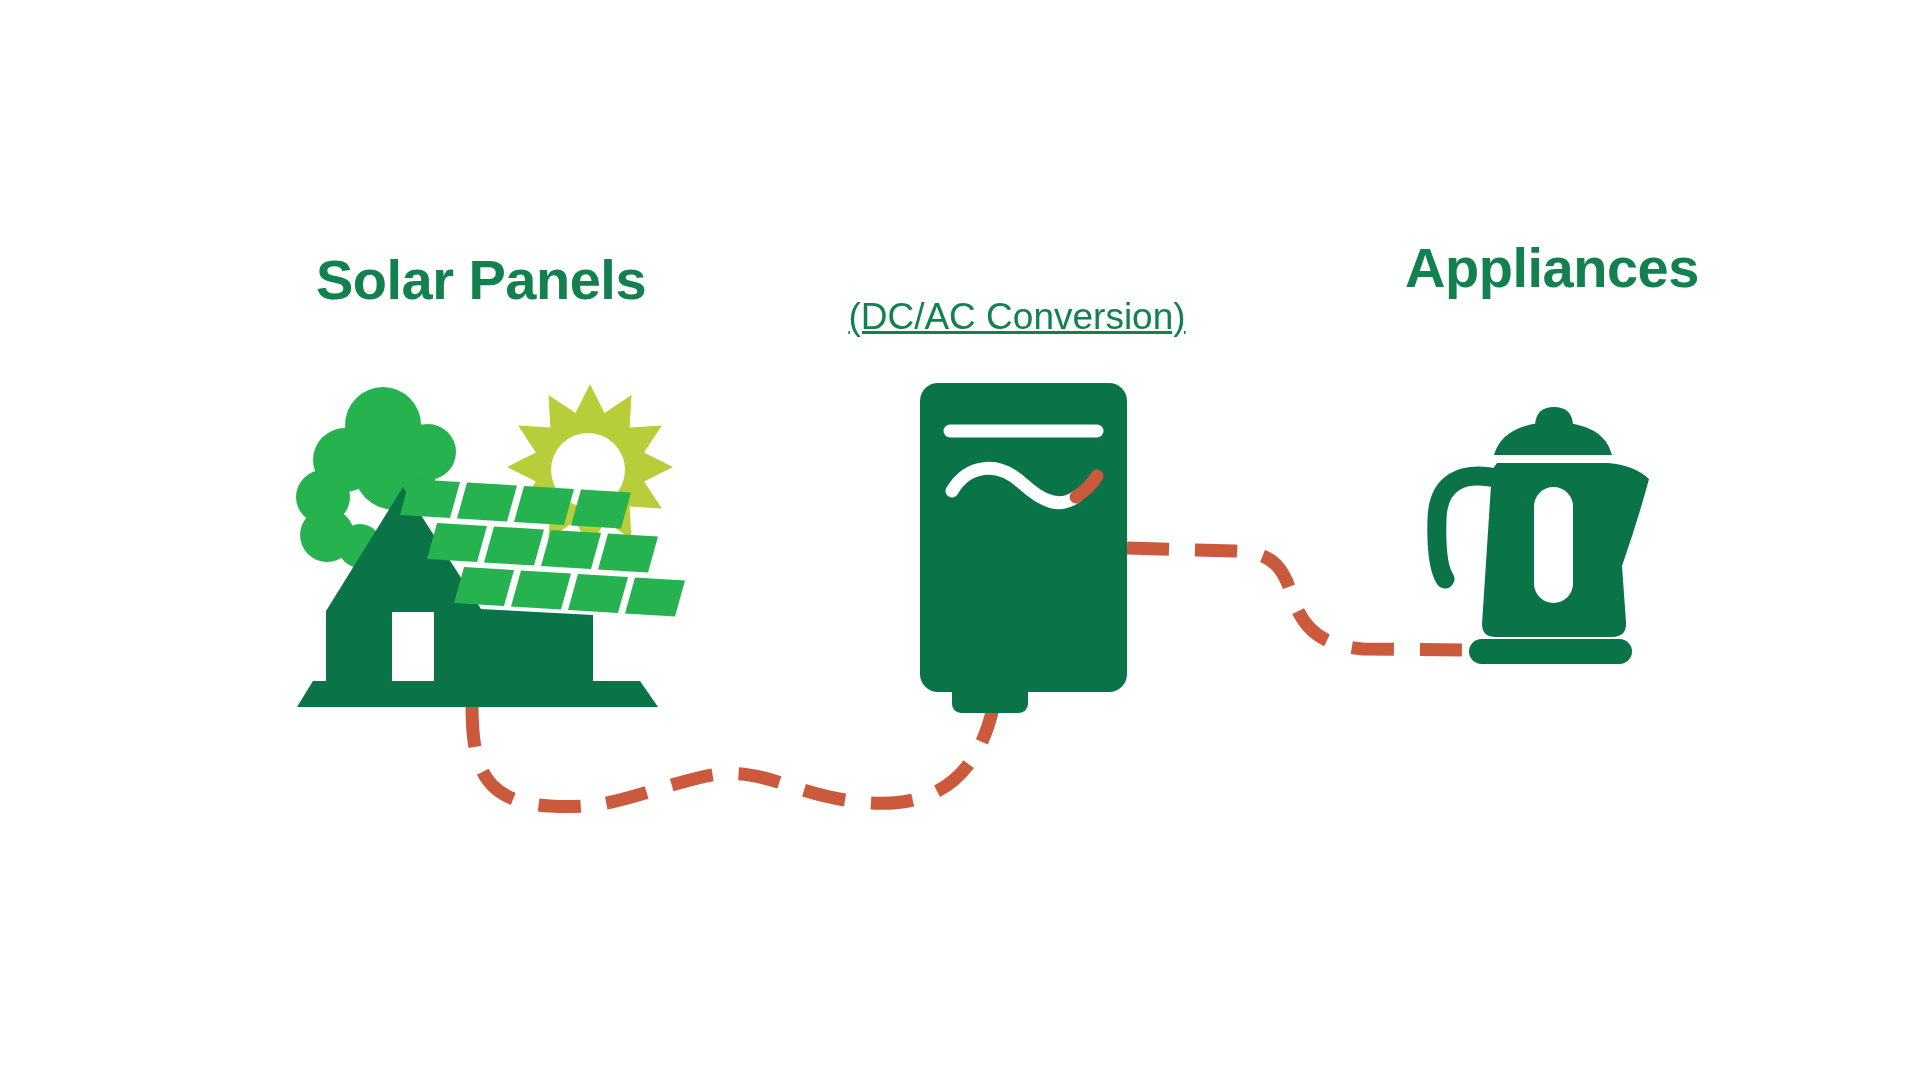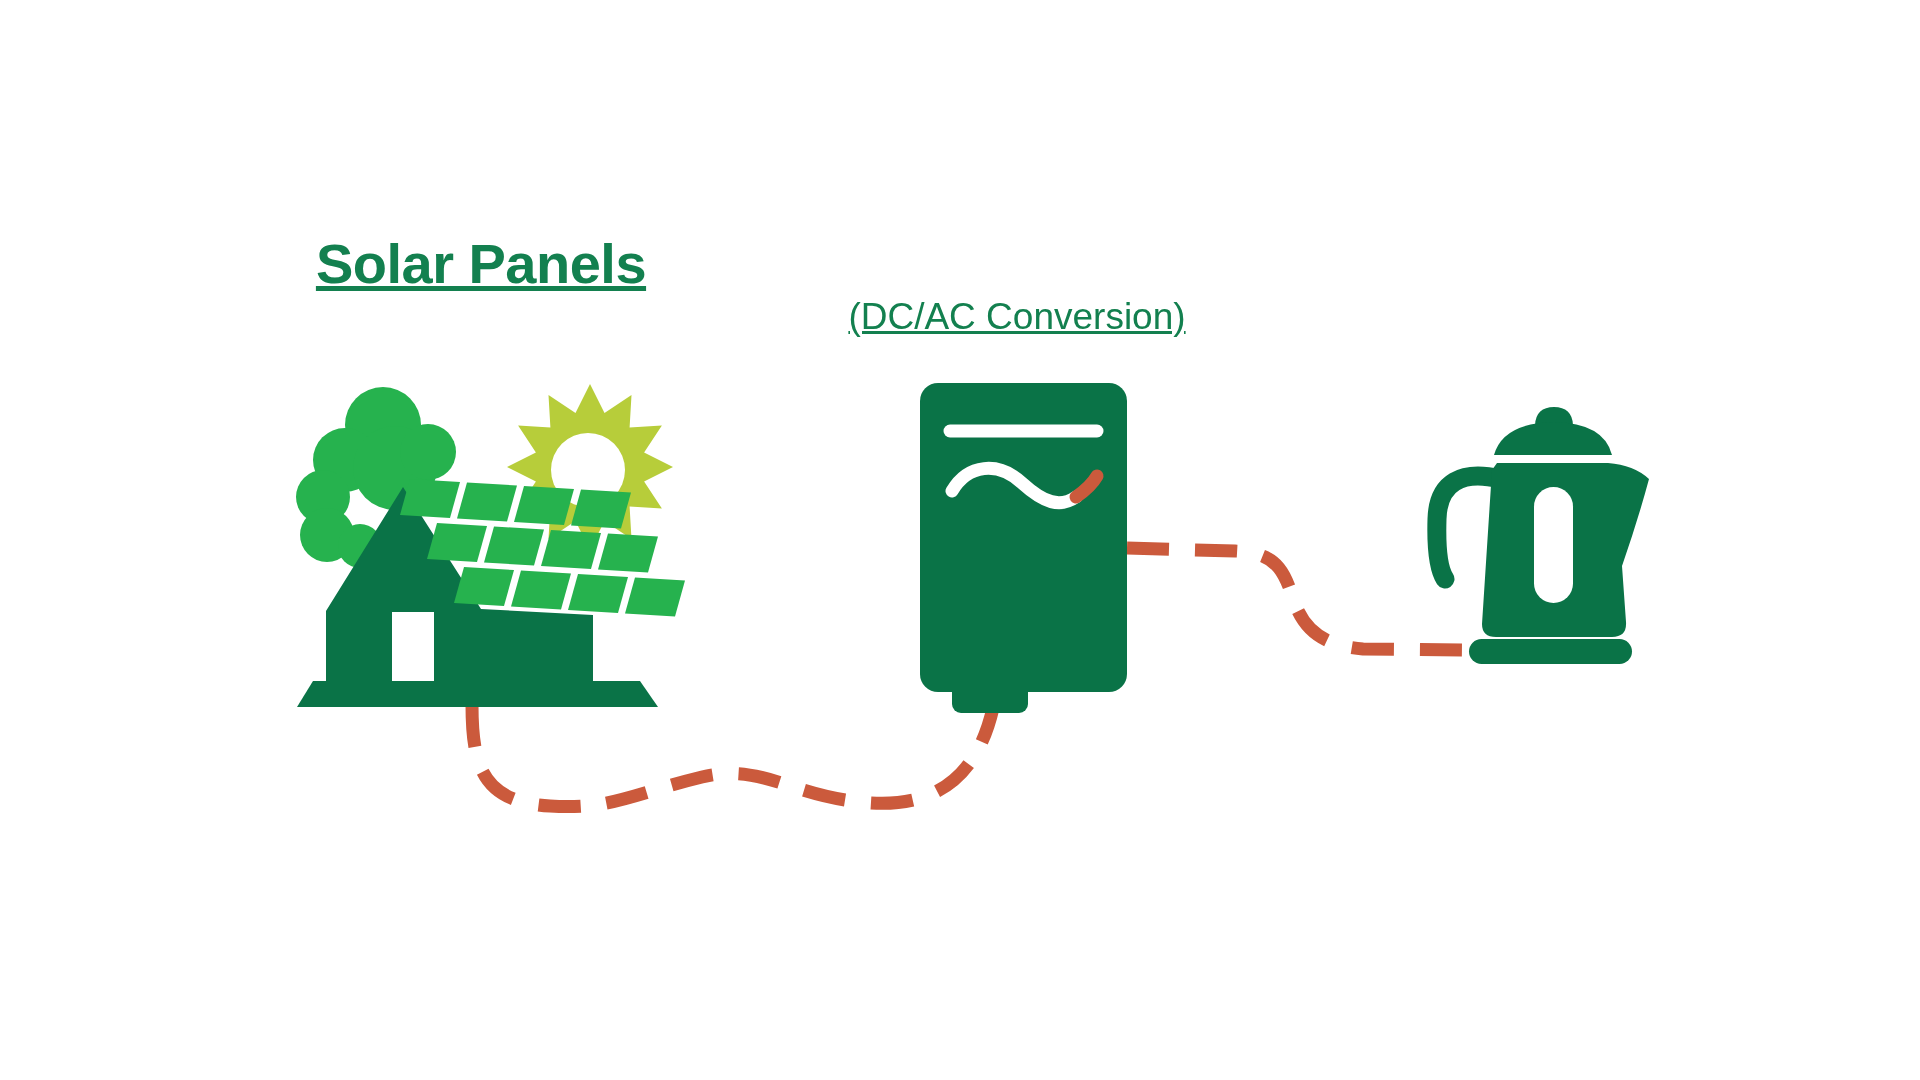--- a/index.html
+++ b/index.html
@@ -31,21 +31,21 @@
     position:absolute;
     color:var(--label-green);
     font-weight:400;
     font-size:37px;
     text-align:center;
     width:520px;
     transform:translateX(-50%);
     line-height:42px;
     white-space:nowrap;
   }
-  .label-solar{left:481px;top:234px;text-decoration:underline;}
+  .label-solar{left:481px;top:250px;}
   .label-inverter{left:1016px;top:236px;}
   .sublabel-inverter{left:1017px;top:296px;text-decoration:underline;}
   .label-appliances{left:1552px;top:238px;}
 
   .fill-dark{fill:var(--dark-green);}
   .fill-bright{fill:var(--bright-green);}
   .fill-sun{fill:var(--sun-yellow-green);}
   .fill-white{fill:#ffffff;}
   .stroke-white{stroke:#ffffff;}
   .stroke-dark{stroke:var(--dark-green);}
@@ -120,13 +120,14 @@
       <path class="fill-dark" d="M 1494,455 Q 1503,423 1554,422 Q 1604,423 1612,455 Z"></path>
       <path class="stroke-dark" d="M 1500,479 C 1462,470 1438,482 1437,519 C 1436,552 1439,570 1445,579" fill="none" stroke-width="19" stroke-linecap="round"></path>
       <path class="fill-dark" d="M 1497,463 L 1608,463 Q 1634,465 1649,479 Q 1638,520 1622,566 L 1626,622 Q 1627,637 1612,637 L 1496,637 Q 1482,637 1482,624 L 1492,470 Z"></path>
       <rect class="fill-white" x="1534" y="487" width="39" height="116" rx="19.5"></rect>
       <rect class="fill-dark" x="1469" y="639" width="163" height="25" rx="12.5"></rect>
     </g>
   </svg>
 
   <div class="node-label label-solar">Solar Panels</div>
   <div class="node-sublabel sublabel-inverter">(DC/AC Conversion)</div>
+  <div class="node-label label-appliances">Appliances</div>
 </div>
 
 </body></html>

